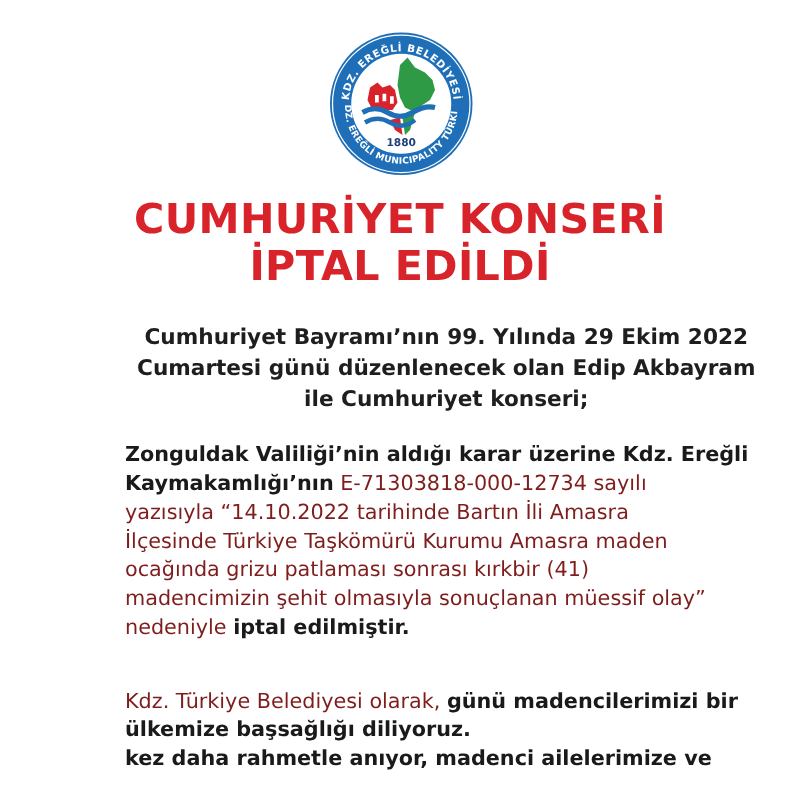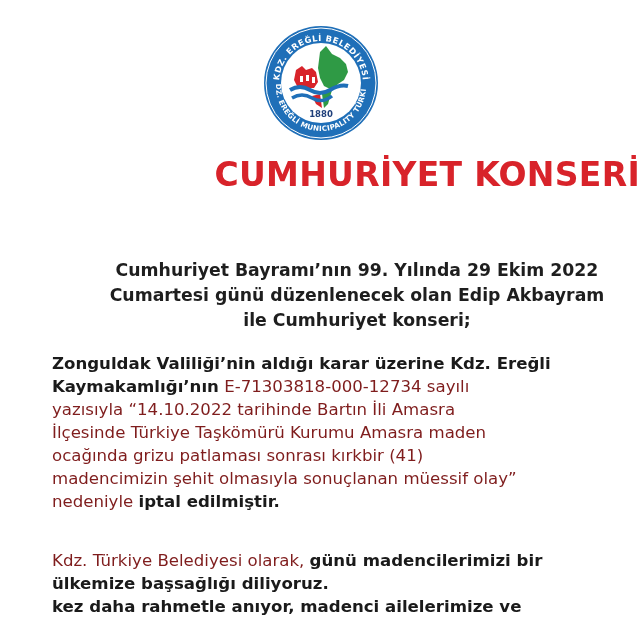--- a/index.html
+++ b/index.html
@@ -2,35 +2,35 @@
 <html><head>
 <meta charset="utf-8">
 <style>
   html, body { margin: 0; padding: 0; }
   body {
     width: 640px; height: 640px; background: #ffffff; overflow: hidden;
     font-family: "DejaVu Sans", sans-serif; color: #1e1e1e; position: relative;
   }
   .logo { position: absolute; left: 262px; top: 24px; width: 118px; height: 118px; }
   .title {
-    position: absolute; left: 0; width: 640px; top: 156px; text-align: right;
+    position: absolute; left: 0; width: 640px; top: 156px; text-align: center;
     color: #d8232a; font-weight: bold; font-size: 33px; line-height: 38px;
     letter-spacing: 0.3px; font-family: "DejaVu Sans", sans-serif;
   }
   .title div { white-space: nowrap; }
   .intro {
     position: absolute; left: 0; width: 640px; top: 258px; text-align: center;
     font-weight: bold; font-size: 17.3px; line-height: 25px; color: #1e1e1e; padding-left: 37px;
   }
   .intro div { white-space: nowrap; }
   .para {
     position: absolute; left: 52px; width: 560px; font-size: 16.6px; line-height: 23px;
     color: #2a2a2a;
   }
-  .para div { white-space: nowrap; }
+  .para div { white-space: nowrap; margin-left: 48px; }
   .para .b { font-weight: bold; color: #1a1a1a; }
   .para .r { font-weight: normal; color: #7f1d1d; }
   .p1 { top: 352px; }
   .p2 { top: 549px; }
 </style>
 </head>
 <body>
 
 <div class="logo">
   <svg width="118" height="118" viewBox="0 0 118 118">
@@ -58,20 +58,21 @@
     <path d="M50 72 L58 70 L60 84 L54 80 Z" fill="#d8232a"></path>
 
     <path d="M28 66 Q38 60 48 66 T68 66 T86 62" fill="none" stroke="#1f6fb8" stroke-width="4"></path>
     <path d="M30 74 Q40 68 50 74 T70 72" fill="none" stroke="#1f6fb8" stroke-width="3.5"></path>
     <text x="59" y="93" font-family="DejaVu Sans, sans-serif" font-size="8.5" font-weight="bold" fill="#1f3f7a" text-anchor="middle">1880</text>
   </svg>
 </div>
 
 <div class="title">
   <div>CUMHURİYET KONSERİ</div>
+  <div>İPTAL EDİLDİ</div>
 </div>
 
 <div class="intro">
   <div>Cumhuriyet Bayramı’nın 99. Yılında 29 Ekim 2022</div>
   <div>Cumartesi günü düzenlenecek olan Edip Akbayram</div>
   <div>ile Cumhuriyet konseri;</div>
 </div>
 
 <div class="para p1">
   <div class="b">Zonguldak Valiliği’nin aldığı karar üzerine Kdz. Ereğli</div>

